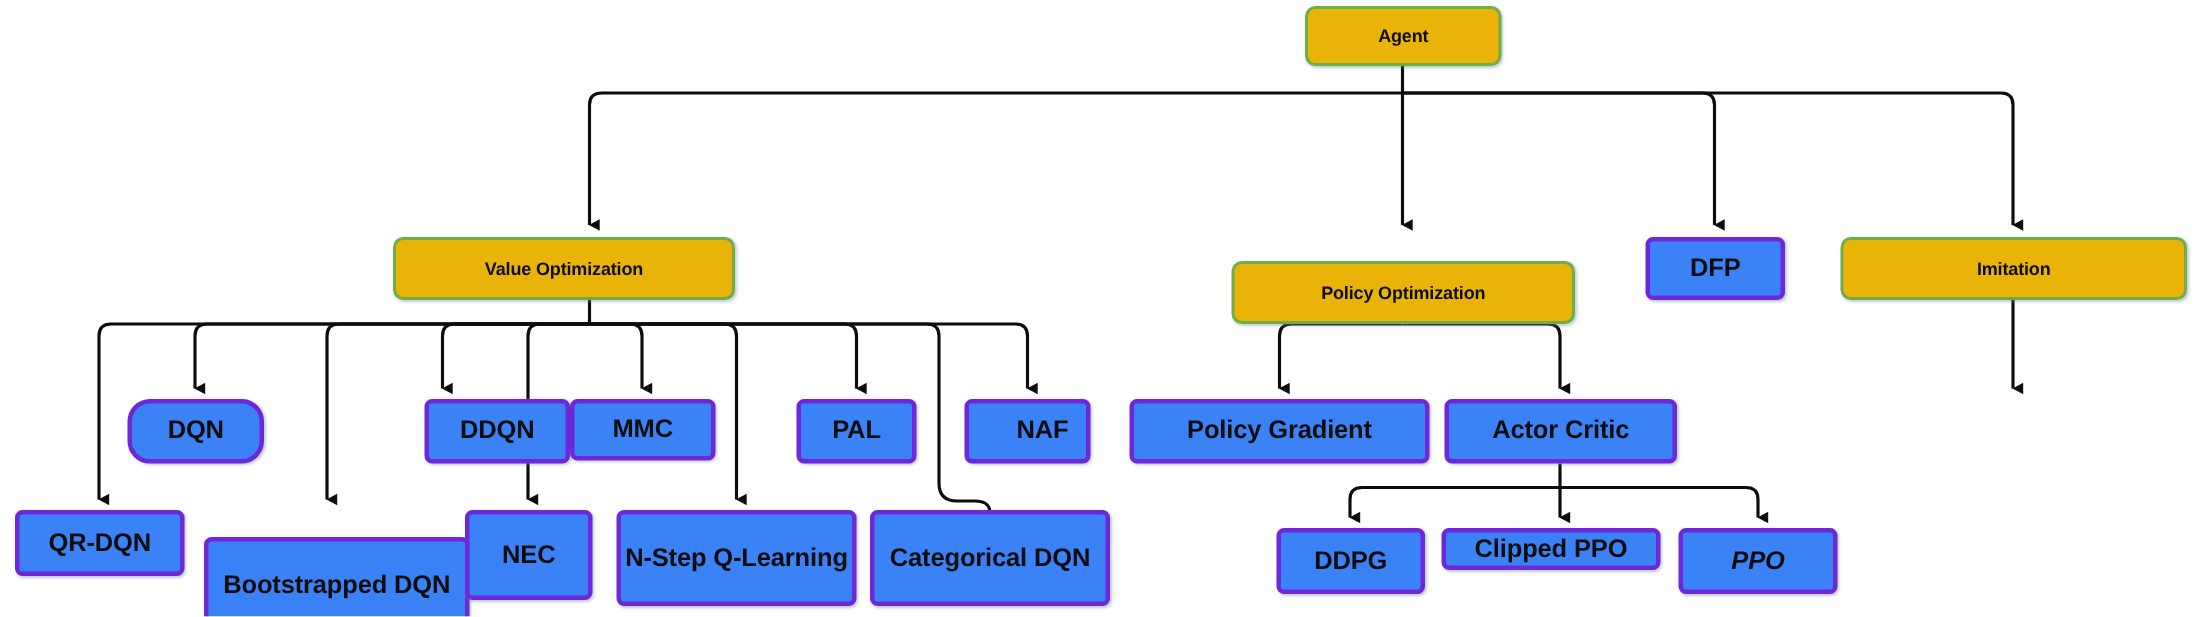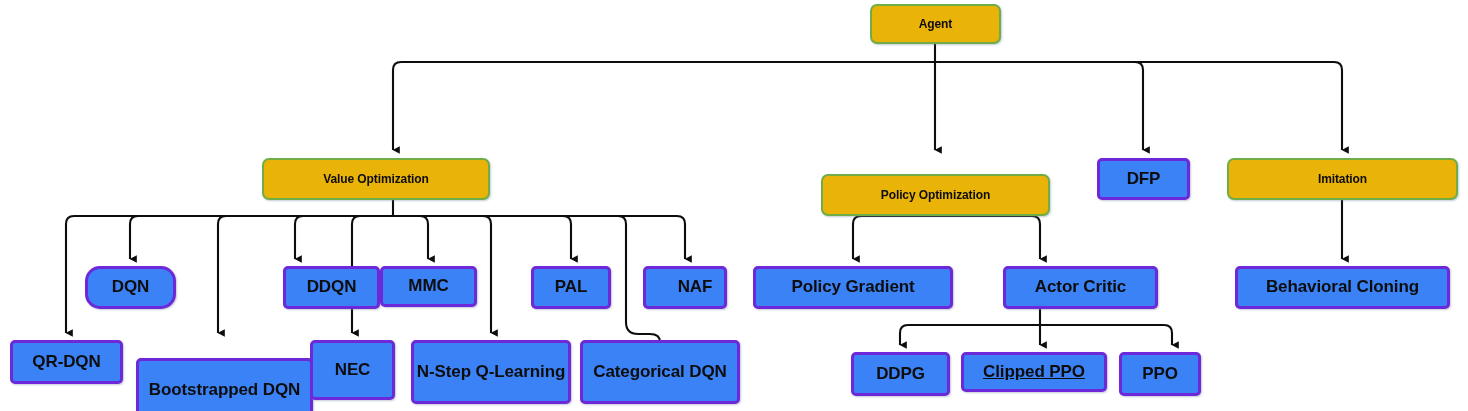--- a/index.html
+++ b/index.html
@@ -129,21 +129,20 @@
   <div class="node blue" style="left:531px; top:266px; width:80px; height:43px;text-align:center;">PAL</div>
   <div class="node blue" style="left:643px; top:266px; width:84px; height:43px;padding-left:20px;">NAF</div>
 
   <div class="node blue" style="left:10px; top:340px; width:113px; height:44px;">QR-DQN</div>
   <div class="node blue two-line" style="left:136px; top:358px; width:177px; height:64px;">Bootstrapped DQN</div>
   <div class="node blue" style="left:310px; top:340px; width:85px; height:60px;">NEC</div>
   <div class="node blue two-line" style="left:411px; top:340px; width:160px; height:64px;">N-Step Q-Learning</div>
   <div class="node blue two-line" style="left:580px; top:340px; width:160px; height:64px;">Categorical DQN</div>
 
   <div class="node blue" style="left:753px; top:266px; width:200px; height:43px;">Policy Gradient</div>
-  <div class="node blue" style="left:963px; top:266px; width:155px; height:43px;margin-left:40px;">Actor Critic</div>
+  <div class="node blue" style="left:963px; top:266px; width:155px; height:43px;">Actor Critic</div>
 
   <div class="node blue" style="left:851px; top:352px; width:99px; height:44px;text-align:center;">DDPG</div>
-  <div class="node blue" style="left:961px; top:352px; width:146px; height:40px;text-decoration:underline;">Clipped PPO</div>
-  <div class="node blue" style="left:1119px; top:352px; width:82px; height:44px;">PPO</div>
+  <div class="node blue" style="left:961px; top:352px; width:146px; height:28px;">Clipped PPO</div>
+  <div class="node blue" style="left:1119px; top:352px; width:106px; height:44px;font-style:italic;">PPO</div>
 
-  <div class="node blue" style="left:1235px; top:266px; width:215px; height:43px;">Behavioral Cloning</div>
 
 </div>
 
 </body></html>

